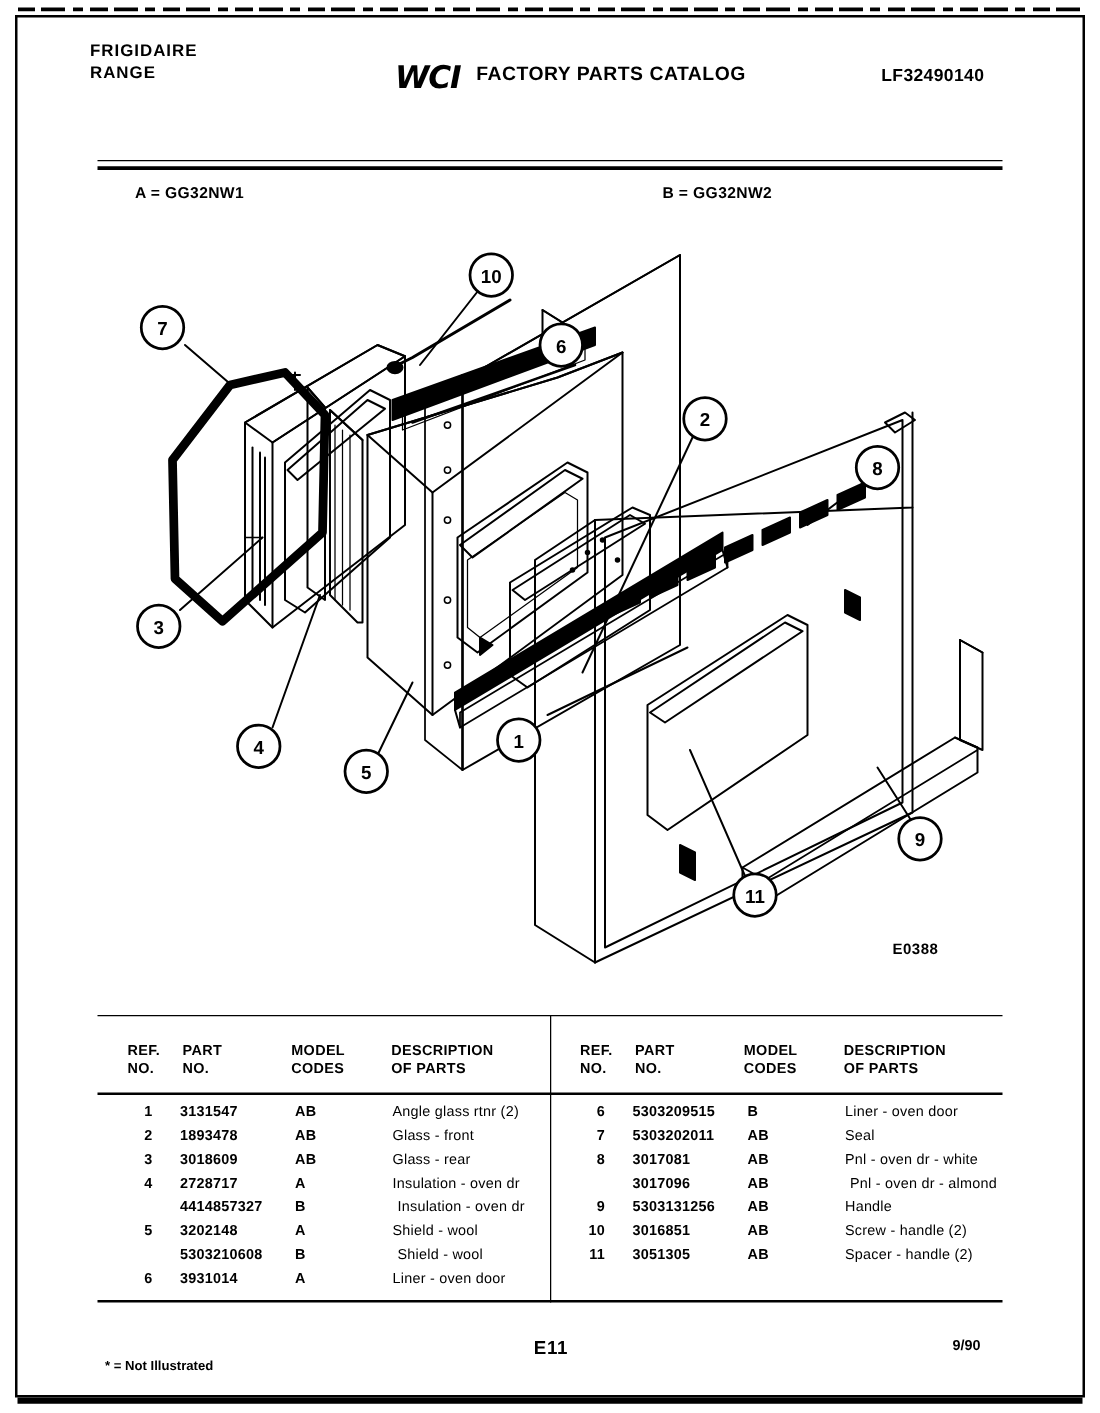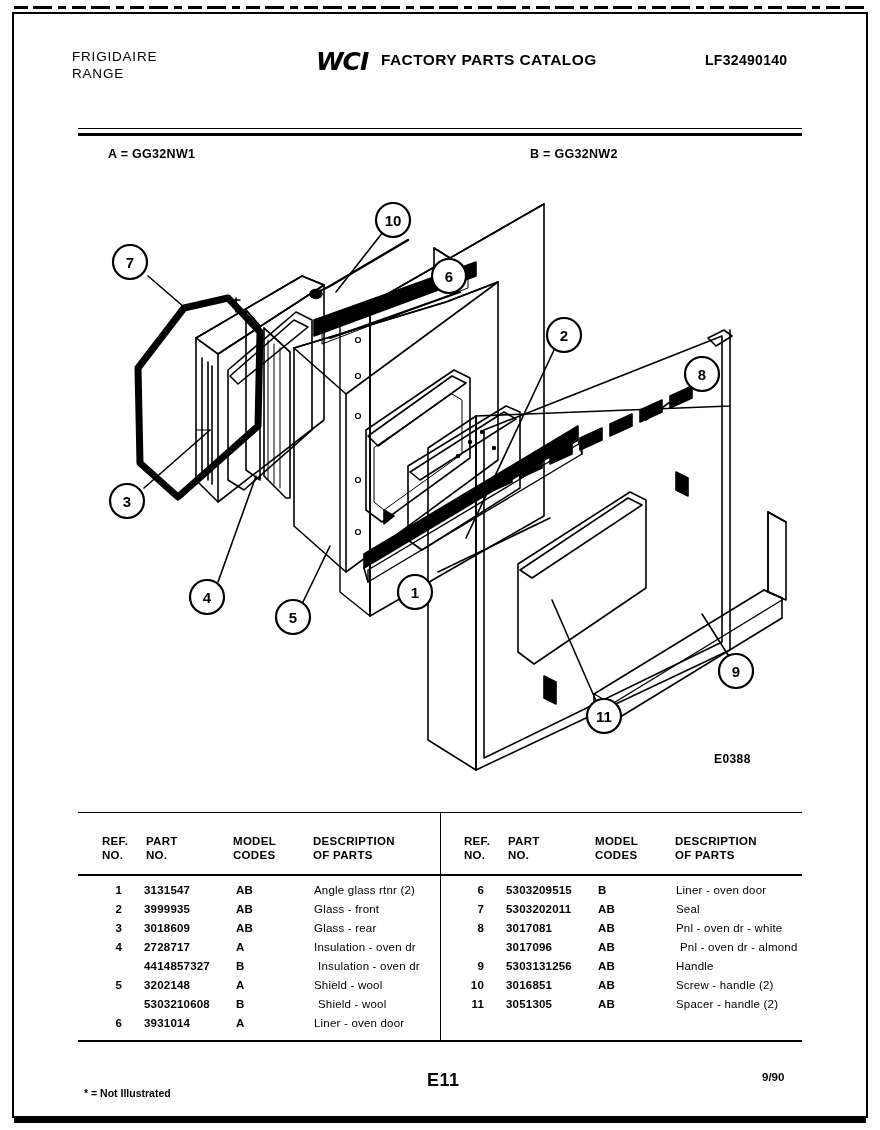--- a/index.html
+++ b/index.html
@@ -46,23 +46,23 @@
     top: 1118px;
     width: 852px;
     height: 5px;
     background: #000;
   }
 
   
   .brand {
     position: absolute;
     left: 72px;
-    top: 48px;
+    top: 32px;
     font-size: 13.5px;
-    font-weight: normal;
+    font-weight: bold;
     letter-spacing: 0.8px;
     line-height: 17px;
   }
   .wci-logo {
     position: absolute;
     left: 316px;
     top: 47px;
     font-size: 25px;
     font-weight: bold;
     font-style: italic;
@@ -219,21 +219,21 @@
     left: 84px;
     top: 1075px;
     font-size: 10.5px;
     font-weight: bold;
     margin-top: 12px;
   }
   .foot-page {
     position: absolute;
     left: 427px;
     top: 1070px;
-    font-size: 18px;
+    font-size: 15px;
     font-weight: bold;
     letter-spacing: 0.5px;
   }
   .foot-date {
     position: absolute;
     left: 762px;
     top: 1071px;
     font-size: 11.5px;
     font-weight: bold;
   }
@@ -489,21 +489,21 @@
 OF PARTS</div>
       <div class="rows" id="left-rows">
           <div class="prow">
             <span class="c-ref">1</span>
             <span class="c-part">3131547</span>
             <span class="c-mdl">AB</span>
             <span class="c-desc">Angle glass rtnr (2)</span>
           </div>
           <div class="prow">
             <span class="c-ref">2</span>
-            <span class="c-part">3999935</span>
+            <span class="c-part">1893478</span>
             <span class="c-mdl">AB</span>
             <span class="c-desc">Glass - front</span>
           </div>
           <div class="prow">
             <span class="c-ref">3</span>
             <span class="c-part">3018609</span>
             <span class="c-mdl">AB</span>
             <span class="c-desc">Glass - rear</span>
           </div>
           <div class="prow">

